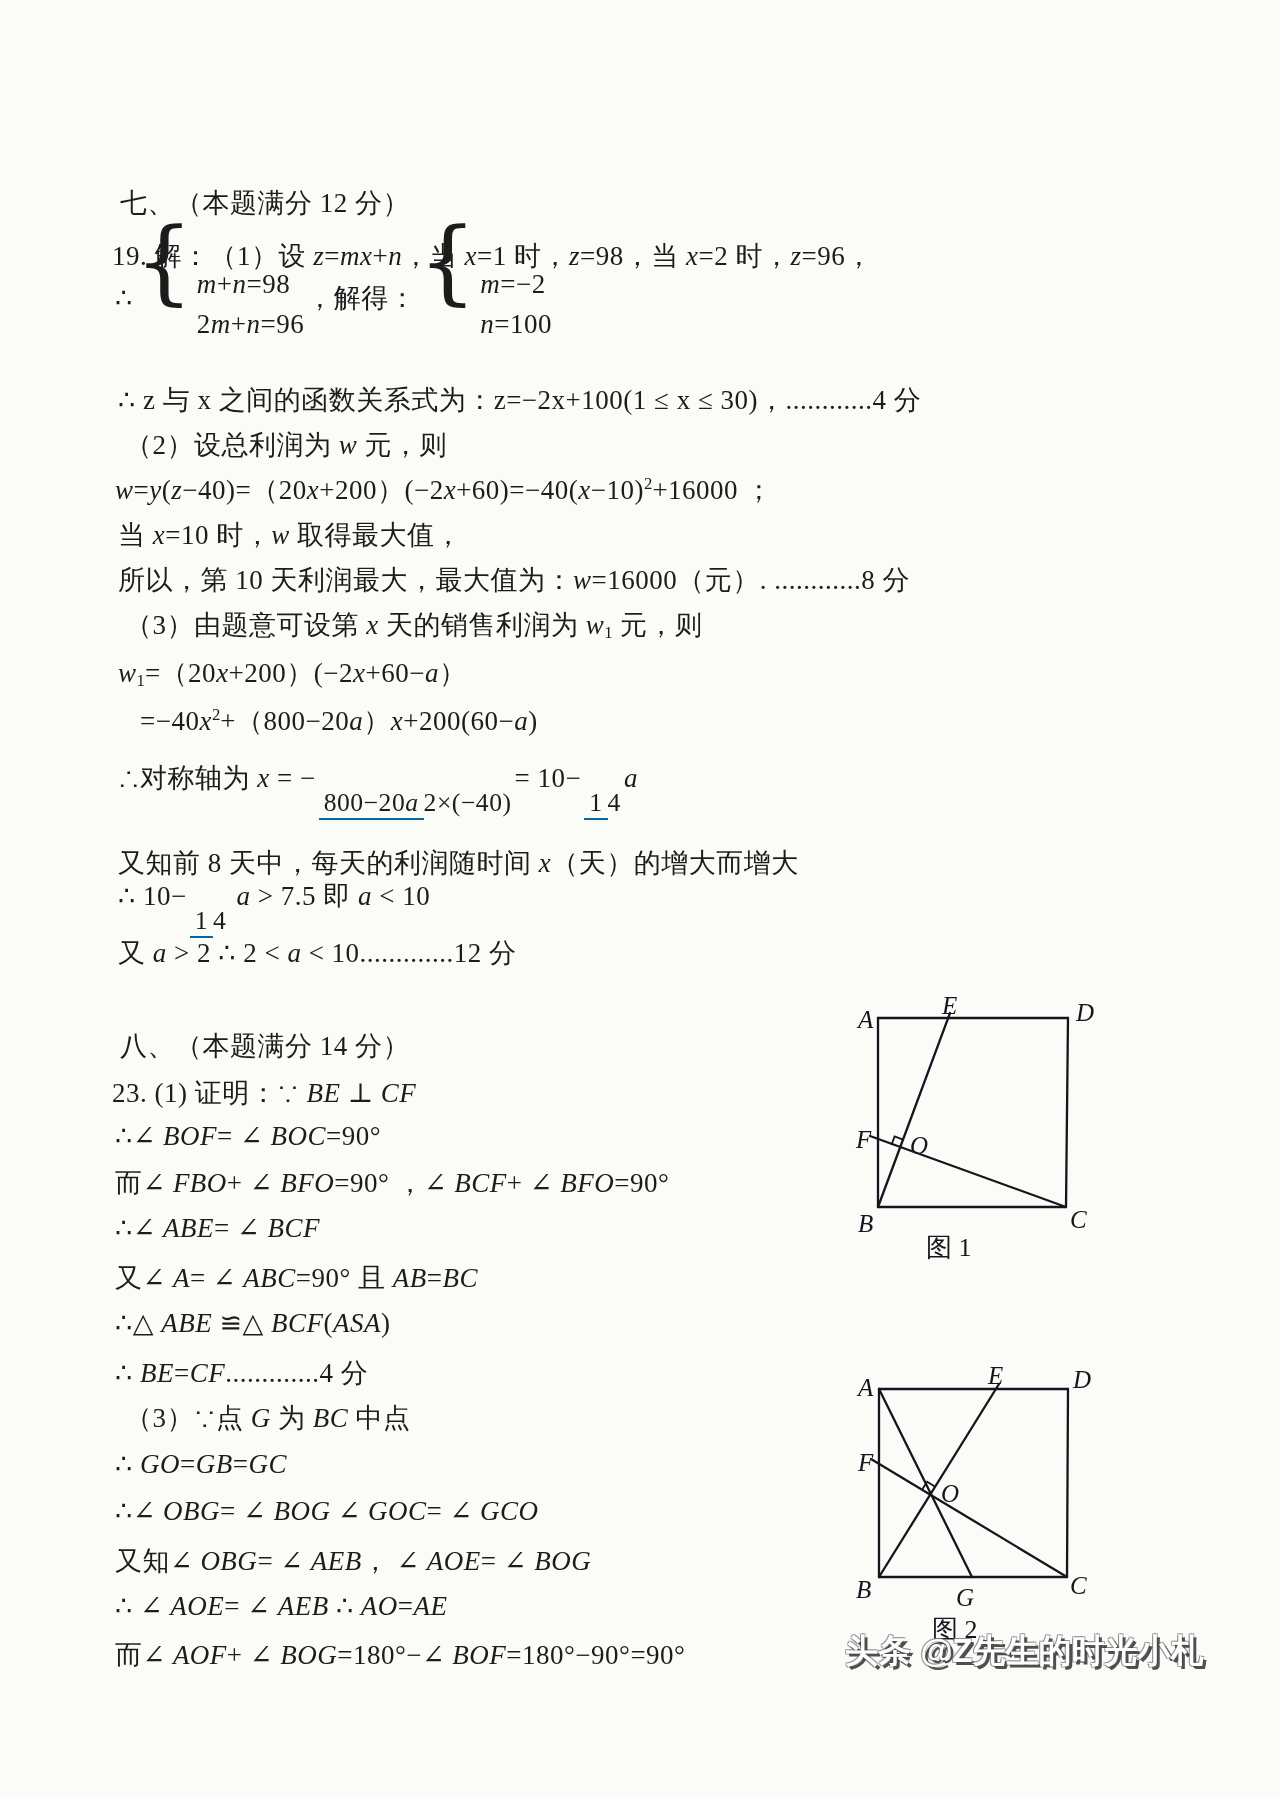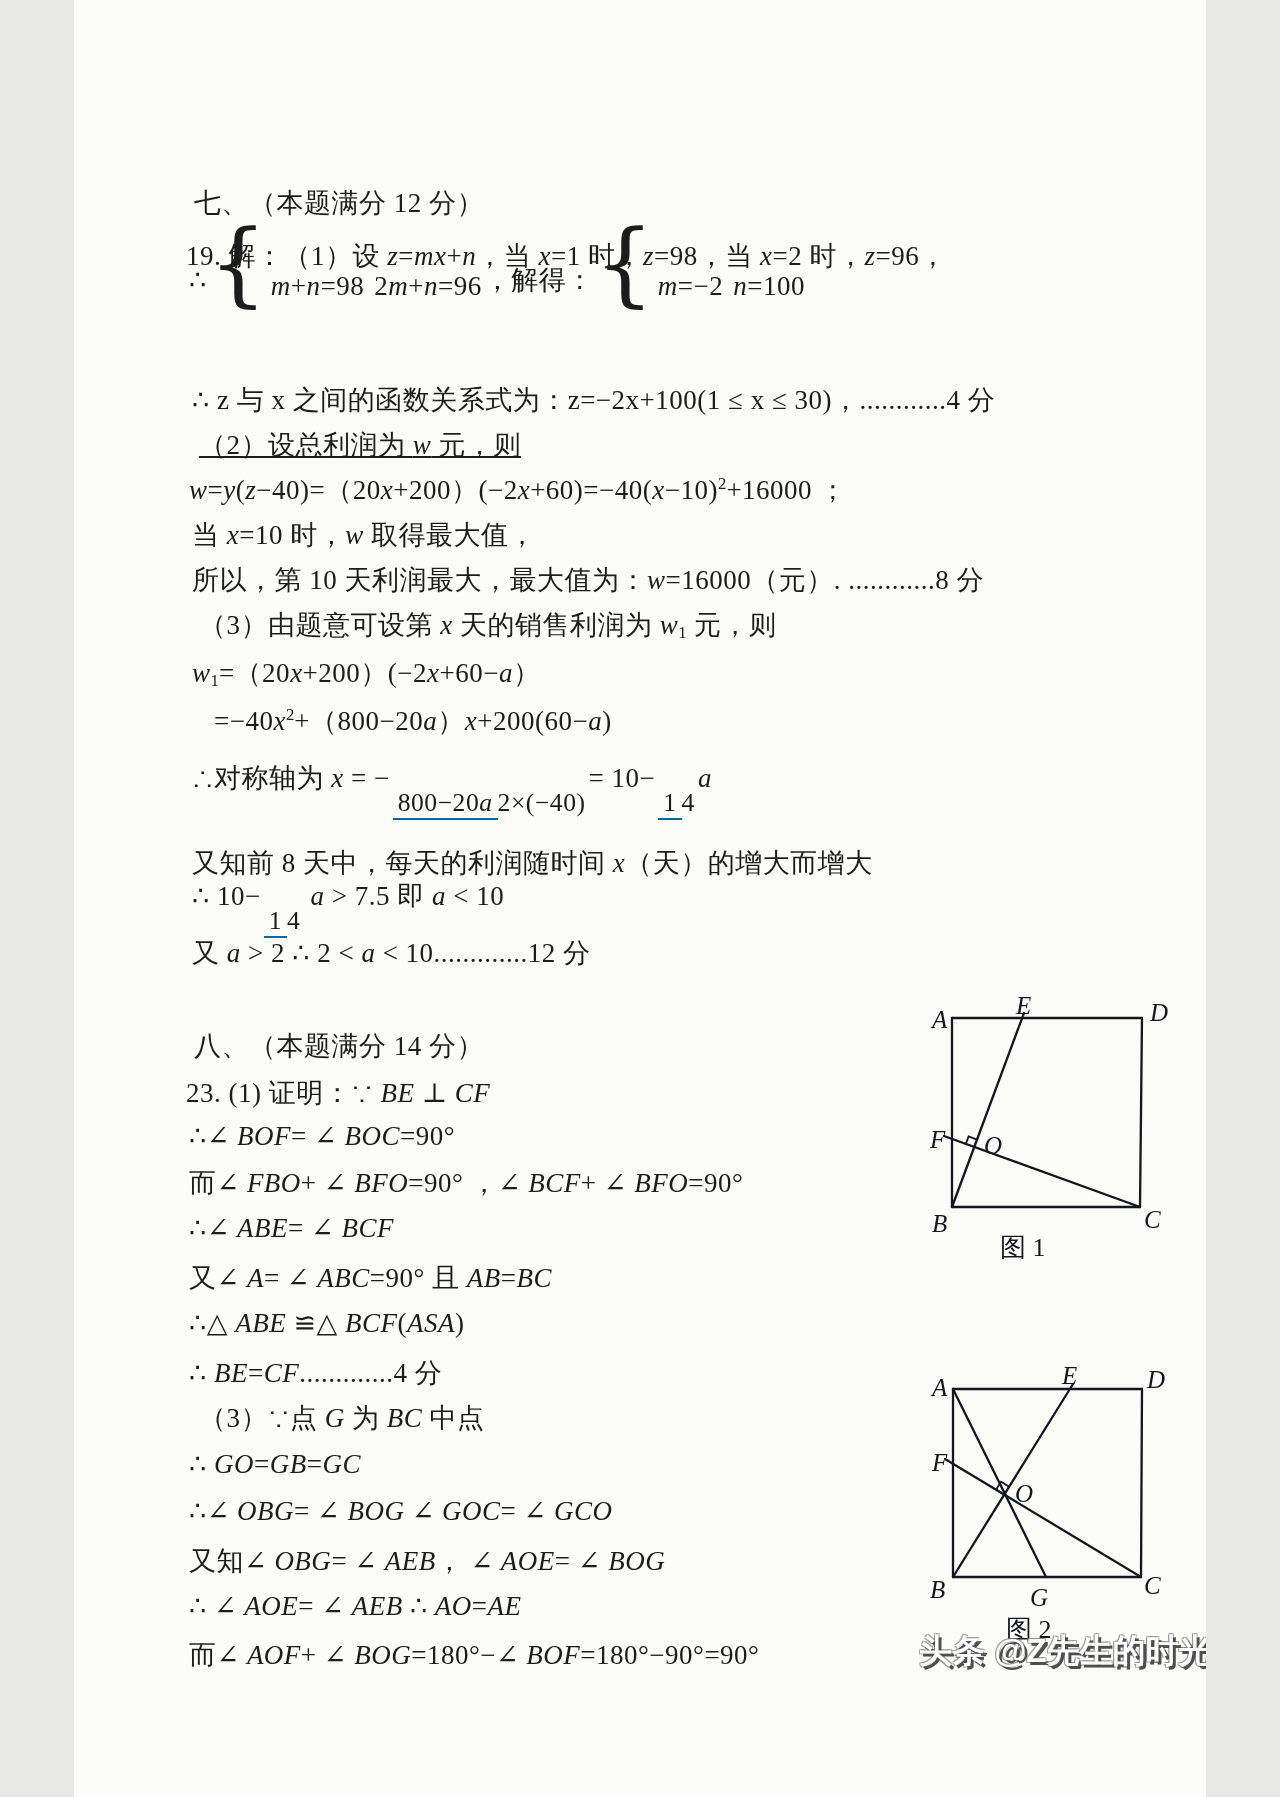--- a/index.html
+++ b/index.html
@@ -1,18 +1,18 @@
 <!DOCTYPE html>
 <html><head>
 <meta charset="utf-8">
 <style>
   html,body{margin:0;padding:0;background:#e8e8e6;}
   #page{
     position:relative;
-    width:1132px;height:1797px;
+    width:1280px;height:1797px;
     margin:0 auto;
     background:#fbfbf8;
     overflow:hidden;
     font-family:"Liberation Serif","DejaVu Serif",serif;
     color:#1c1c1c;
   }
   .line{
     position:absolute;
     font-size:27px;
     white-space:nowrap;
@@ -28,21 +28,21 @@
     vertical-align:-0.95em;font-size:0.95em;line-height:1.18;
     margin:0 3px;text-align:center;
   }
   .frac .num{border-bottom:2px solid #0369a1;padding:0 5px 1px;}
   .frac .den{padding-top:1px;}
   .cases{display:inline-flex;align-items:center;vertical-align:middle;margin:0 2px;}
   .cases .brace{
     font-family:"DejaVu Serif",serif;font-size:92px;font-weight:400;
     line-height:0;transform:translateY(-2px);
   }
-  .cases .rows{display:inline-flex;gap:10px;margin-left:3px;}
+  .cases .rows{display:inline-flex;flex-direction:column;gap:10px;margin-left:3px;}
   .cases .row{white-space:nowrap;line-height:1.1;}
   .figure{position:absolute;}
   .figure svg{display:block;}
   .figure text{
     font-family:"Liberation Serif","DejaVu Serif",serif;
     font-style:italic;font-size:25px;fill:#15151f;
   }
   .figure text.caption{font-style:normal;font-size:26px;}
   #watermark{
     position:absolute;left:845px;top:1629px;
@@ -62,21 +62,21 @@
       <div class="line" style="top: 185px; left: 120px;"><span>七、（本题满分 12 分）</span></div>
       <div class="line" style="top: 238px; left: 112px;"><span>19. 解：（1）设 </span><span class="it">z</span><span>=</span><span class="it">mx</span><span>+</span><span class="it">n</span><span>，当 </span><span class="it">x</span><span>=1 时，</span><span class="it">z</span><span>=98，当 </span><span class="it">x</span><span>=2 时，</span><span class="it">z</span><span>=96，</span></div>
       <div class="line" style="top: 262px; left: 115px;"><span>∴</span><span class="cases"><span class="brace">{</span><span class="rows">
             <span class="row"><span class="it">m</span><span>+</span><span class="it">n</span><span>=98</span></span>
             <span class="row"><span>2</span><span class="it">m</span><span>+</span><span class="it">n</span><span>=96</span></span>
           </span></span><span>，解得：</span><span class="cases"><span class="brace">{</span><span class="rows">
             <span class="row"><span class="it">m</span><span>=−2</span></span>
             <span class="row"><span class="it">n</span><span>=100</span></span>
           </span></span></div>
       <div class="line" style="top: 382px; left: 118px;"><span>∴ z 与 x 之间的函数关系式为：z=−2x+100(1 ≤ x ≤ 30)，............4 分</span></div>
-      <div class="line" style="top: 427px; left: 125px; text-decoration: underline;"><span>（2）设总利润为 </span><span class="it">w</span><span> 元，则</span></div>
+      <div class="line" style="top: 427px; left: 125px;"><span>（2）设总利润为 </span><span class="it">w</span><span> 元，则</span></div>
       <div class="line" style="top: 472px; left: 115px;"><span class="it">w</span><span>=</span><span class="it">y</span><span>(</span><span class="it">z</span><span>−40)=（20</span><span class="it">x</span><span>+200）(−2</span><span class="it">x</span><span>+60)=−40(</span><span class="it">x</span><span>−10)</span><span class="sup">2</span><span>+16000 ；</span></div>
       <div class="line" style="top: 517px; left: 118px;"><span>当 </span><span class="it">x</span><span>=10 时，</span><span class="it">w</span><span> 取得最大值，</span></div>
       <div class="line" style="top: 562px; left: 118px;"><span>所以，第 10 天利润最大，最大值为：</span><span class="it">w</span><span>=16000（元）. ............8 分</span></div>
       <div class="line" style="top: 607px; left: 125px;"><span>（3）由题意可设第 </span><span class="it">x</span><span> 天的销售利润为 </span><span class="it">w</span><span class="sub">1</span><span> 元，则</span></div>
       <div class="line" style="top: 655px; left: 118px;"><span class="it">w</span><span class="sub">1</span><span>=（20</span><span class="it">x</span><span>+200）(−2</span><span class="it">x</span><span>+60−</span><span class="it">a</span><span>）</span></div>
       <div class="line" style="top: 703px; left: 140px;"><span>=−40</span><span class="it">x</span><span class="sup">2</span><span>+（800−20</span><span class="it">a</span><span>）</span><span class="it">x</span><span>+200(60−</span><span class="it">a</span><span>)</span></div>
       <div class="line" style="top: 760px; left: 118px;"><span>∴对称轴为 </span><span class="it">x</span><span> = −</span><span class="frac"><span class="num"><span>800−20</span><span class="it">a</span></span><span class="den"><span>2×(−40)</span></span></span><span>= 10−</span><span class="frac"><span class="num"><span>1</span></span><span class="den"><span>4</span></span></span><span class="it">a</span></div>
       <div class="line" style="top: 845px; left: 118px;"><span>又知前 8 天中，每天的利润随时间 </span><span class="it">x</span><span>（天）的增大而增大</span></div>
       <div class="line" style="top: 878px; left: 118px;"><span>∴ 10−</span><span class="frac"><span class="num"><span>1</span></span><span class="den"><span>4</span></span></span><span> </span><span class="it">a</span><span> &gt; 7.5 即 </span><span class="it">a</span><span> &lt; 10</span></div>
       <div class="line" style="top: 935px; left: 118px;"><span>又 </span><span class="it">a</span><span> &gt; 2  ∴ 2 &lt; </span><span class="it">a</span><span> &lt; 10.............12 分</span></div>

